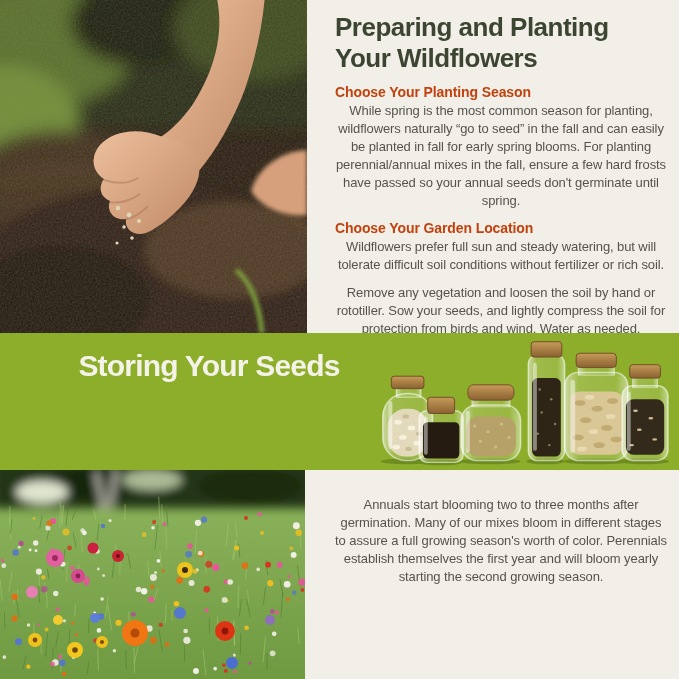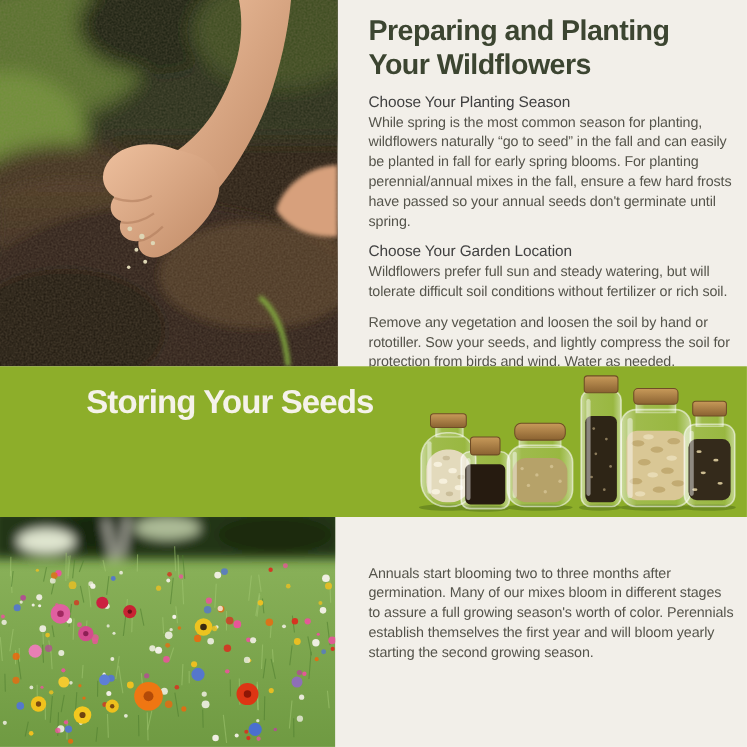--- a/index.html
+++ b/index.html
@@ -15,43 +15,43 @@
   .photo-bottom{left:0;top:470px;width:305px;height:209px;}
 
   
   .panel-top{position:absolute;left:307px;top:0;width:372px;height:333px;box-sizing:border-box;padding:12px 16px 0 28px;}
   .panel-top h1{
     margin:0;width:330px;font-size:26px;line-height:31px;font-weight:700;
     letter-spacing:-0.5px;color:#3c4531;
   }
   .subsection{margin-top:10px;}
   .subsection h2{
-    margin:0 0 1px 0;font-size:14px;line-height:17px;font-weight:400;color:#404040;letter-spacing:-0.1px;
+    margin:0 0 1px 0;font-size:14px;line-height:17px;font-weight:700;color:#c2410c;letter-spacing:-0.1px;
   }
   .subsection p, .panel-bottom p{
-    margin:0;width:332px;font-size:13px;line-height:18px;color:#55544b;letter-spacing:-0.1px;
+    margin:0;width:332px;font-size:13px;line-height:18px;color:#55544b;letter-spacing:-0.1px;text-align:center;
   }
 
   
   .band{position:absolute;left:0;top:333px;width:679px;height:137px;background:#8dae2a;}
   .band-text{position:absolute;left:44px;top:16px;width:330px;}
   .band-text h1{
     margin:0;font-size:30px;line-height:34px;font-weight:700;color:#f5f2ea;letter-spacing:-0.8px;text-align:center;
   }
   .band-text p{
     margin:9px 0 0 0;font-size:13px;line-height:18px;color:#363a22;font-weight:600;letter-spacing:-0.1px;width:322px;
   }
   .jars{position:absolute;right:10px;top:6px;width:292px;height:128px;}
 
   
   .panel-bottom{position:absolute;left:305px;top:470px;width:374px;height:209px;box-sizing:border-box;padding:13px 16px 0 30px;}
   .panel-bottom h1{
     margin:0;width:312px;font-size:26px;line-height:31px;font-weight:700;letter-spacing:-0.5px;color:#3c4531;
   }
-  .panel-bottom p{margin-top:29px;}
+  .panel-bottom p{margin-top:13px;}
 </style>
 </head>
 <body>
 
 <div class="canvas">
 
   <div class="photo photo-top" aria-label="hand-sowing-seeds-into-soil">
     <svg width="307" height="333" viewBox="0 0 307 333">
       <defs>
         <linearGradient id="soilG" x1="0" y1="0" x2="0" y2="1">

